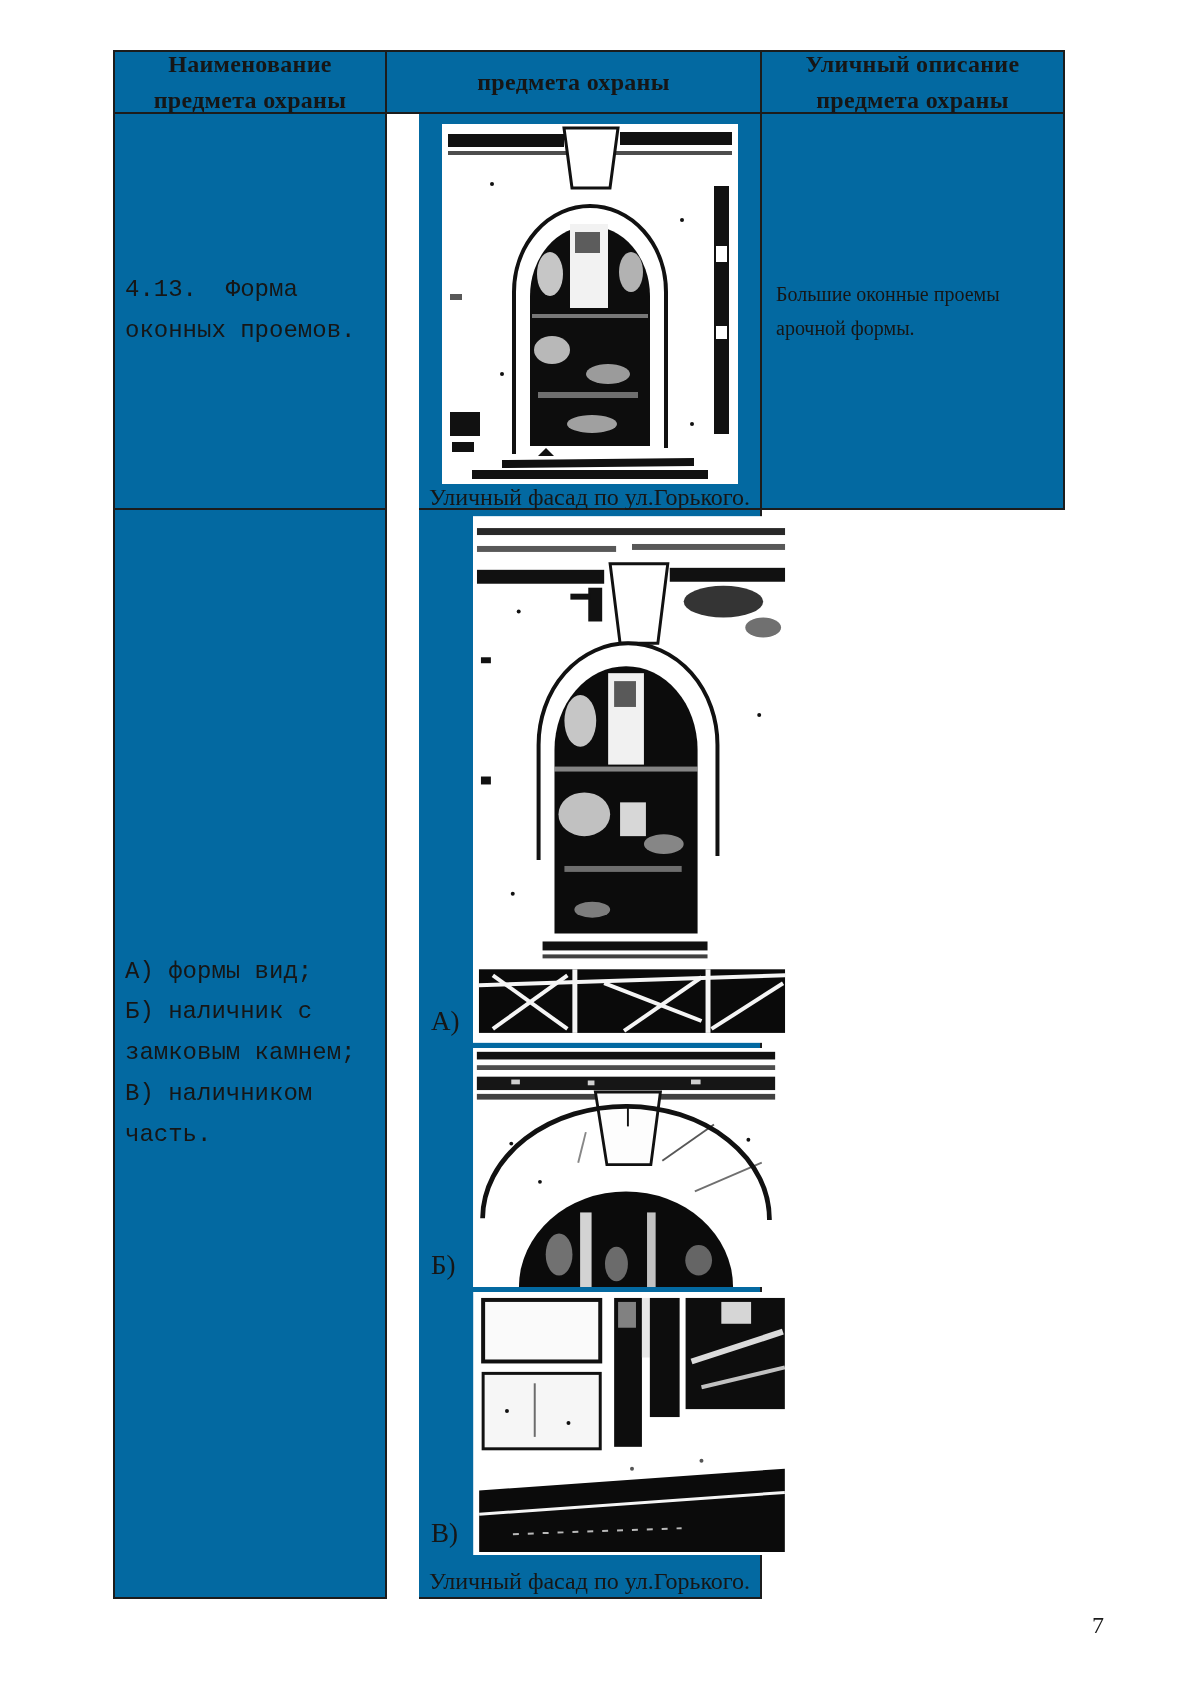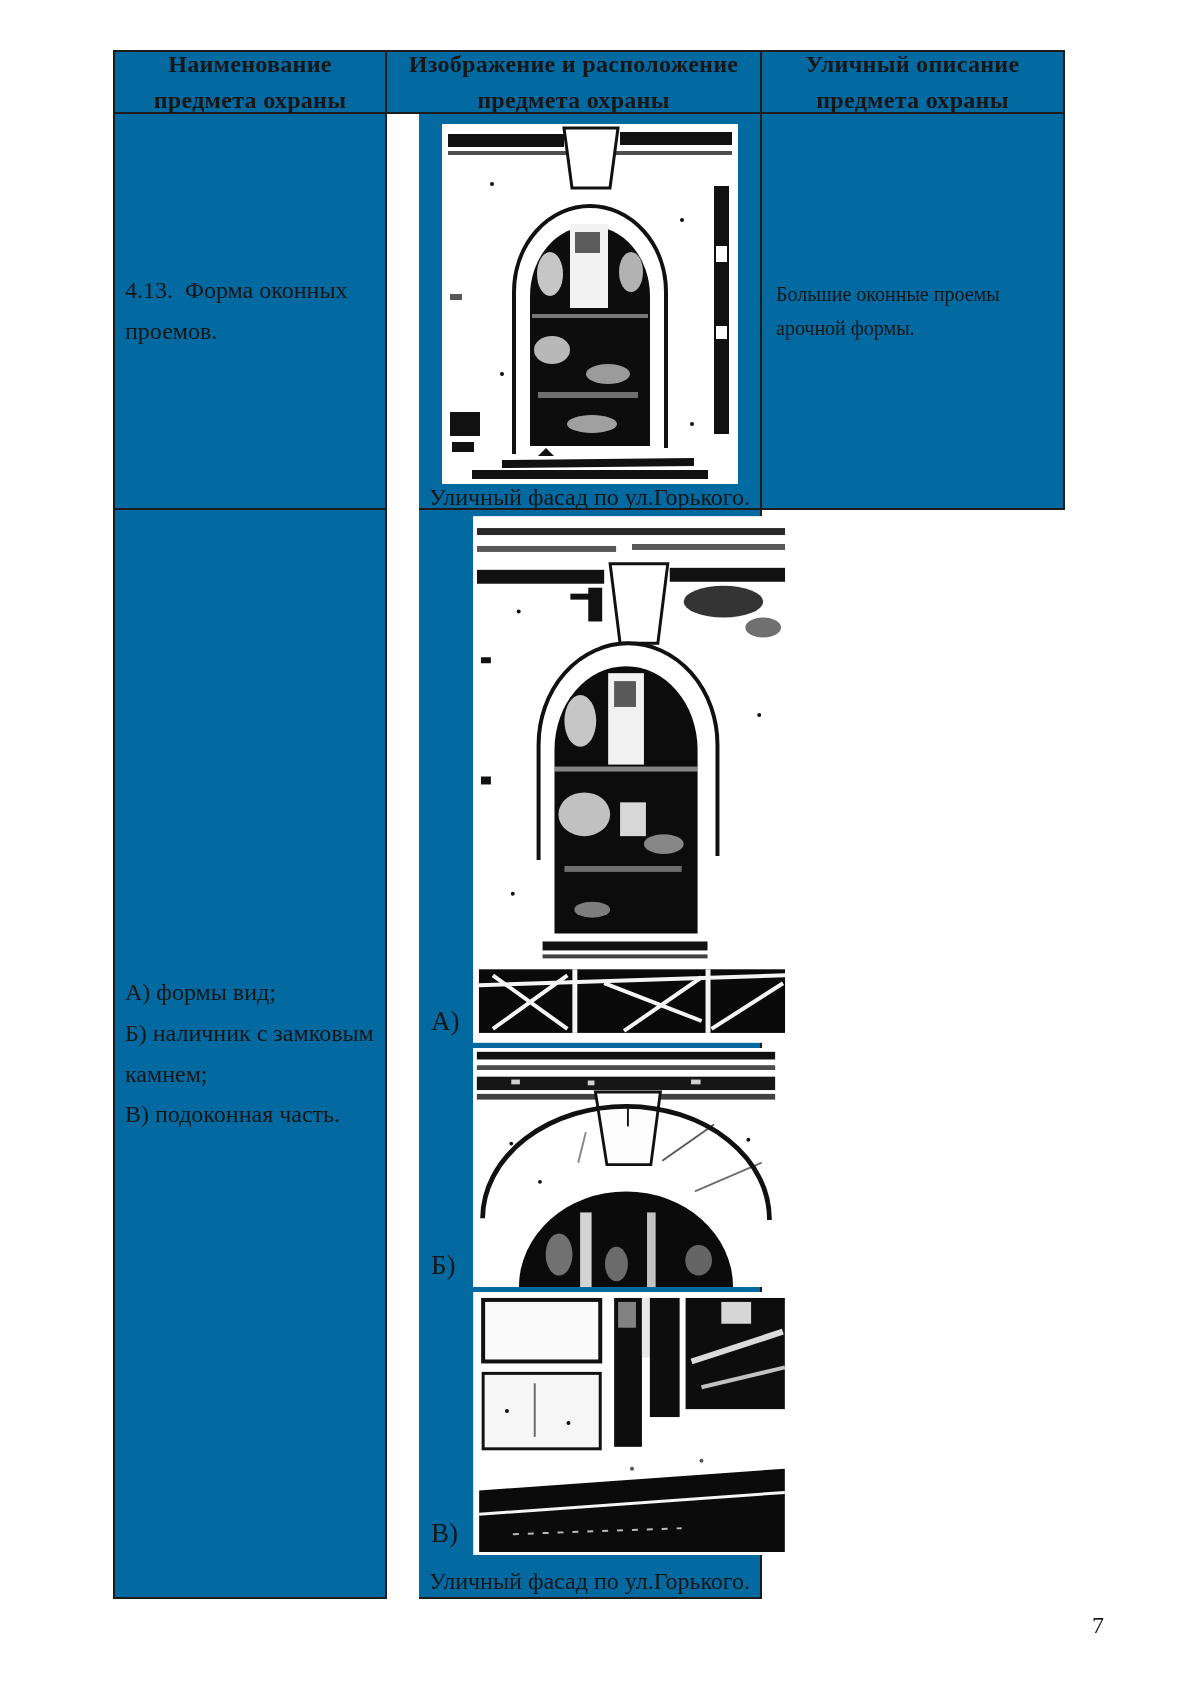--- a/index.html
+++ b/index.html
@@ -28,20 +28,21 @@
   }
   .th {
     display: flex; flex-direction: column; justify-content: center; align-items: center;
     font-weight: bold; font-size: 24px; line-height: 1.5; text-align: center;
     letter-spacing: 0.3px;
   }
   .name-cell {
     display: flex; flex-direction: column; justify-content: center;
     font-size: 24px; line-height: 1.7;
     padding: 0 10px 0 10px;
+    font-family: Liberation Mono, monospace;
   }
   .name-cell .nm, .name-cell .itm { white-space: pre-wrap; }
   .desc-cell {
     display: flex; flex-direction: column; justify-content: center;
     font-size: 20px; line-height: 1.7;
     padding: 0 8px 0 14px;
   }
   .desc-up { transform: translateY(-45px); }
   .img-cell { display: flex; flex-direction: column; align-items: center; padding-top: 10px; margin-left: 32px; }
   .img-cell-2 { padding-top: 6px; align-items: stretch; }
@@ -61,21 +62,20 @@
 </head>
 <body>
 
 <div class="doc-table">
 
   <div class="tcell th">
     <div>Наименование</div>
     <div>предмета охраны</div>
   </div>
   <div class="tcell th">
-    <div>Изображение и расположение</div>
     <div>предмета охраны</div>
   </div>
   <div class="tcell th">
     <div>Уличный описание</div>
     <div>предмета охраны</div>
   </div>
 
   <div class="tcell name-cell">
     <div class="nm">4.13.  Форма оконных проемов.</div>
   </div>
@@ -129,21 +129,21 @@
     <div class="caption">Уличный фасад по ул.Горького.</div>
   </div>
 
   <div class="tcell desc-cell">
     <div>Большие оконные проемы арочной формы.</div>
   </div>
 
   <div class="tcell name-cell">
     <div class="itm">А) формы вид;</div>
     <div class="itm">Б) наличник с замковым камнем;</div>
-    <div class="itm">В) подоконная часть.</div>
+    <div class="itm">В) наличником часть.</div>
   </div>
 
   <div class="tcell img-cell img-cell-2">
 
     <div class="fig-row">
       <span class="fig-label">А)</span>
       <figure>
         <svg width="318" height="527" viewBox="0 0 320 530" xmlns="http://www.w3.org/2000/svg">
           <rect width="320" height="530" fill="#ffffff"></rect>
 

